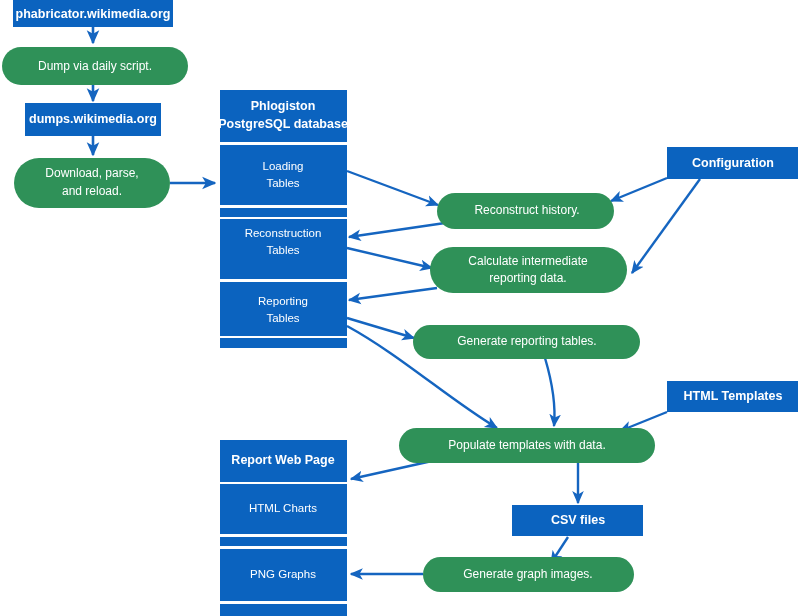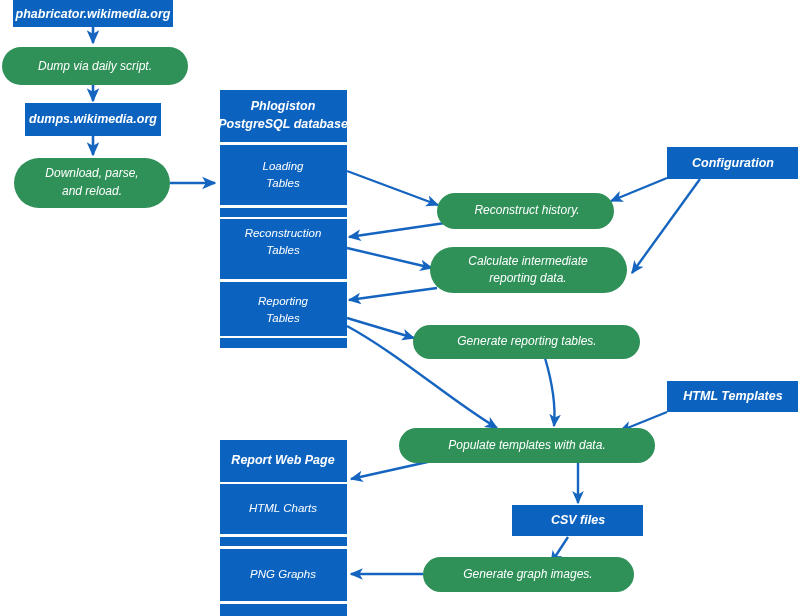--- a/index.html
+++ b/index.html
@@ -12,21 +12,20 @@
     width: 800px;
     height: 616px;
     overflow: hidden;
     font-family: "Liberation Sans", sans-serif;
   }
   #diagram-root {
     position: relative;
     width: 649px;
     height: 616px;
     background: #ffffff;
-    font-style: italic;
   }
   svg#flow-svg {
     position: absolute;
     top: 0;
     left: 0;
     width: 800px;
     height: 616px;
     display: block;
   }
   .node-label {

